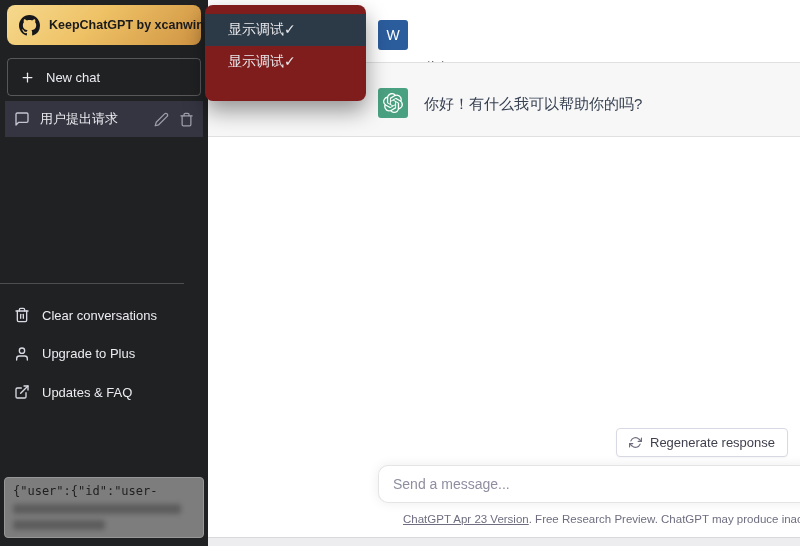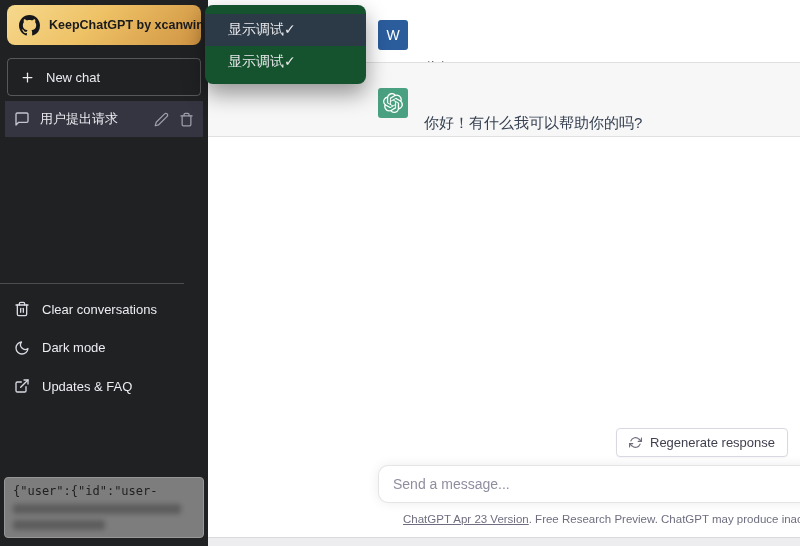--- a/index.html
+++ b/index.html
@@ -40,21 +40,21 @@
     display: flex; align-items: center; gap: 10px; padding: 0 9px;
     color: #ececf1; font-size: 13px; cursor: pointer;
   }
   .conv-item .bubble { width: 16px; height: 16px; flex: none; color: #c5c5d2; }
   .conv-title { flex: 1; white-space: nowrap; overflow: hidden; }
   .conv-actions { display: flex; gap: 10px; color: #9e9eab; }
   .conv-actions svg { width: 15px; height: 15px; cursor: pointer; }
 
   .side-menu {
     position: absolute; left: 0; top: 283px; width: 184px;
-    border-top: 1px solid #4d4d4f; padding-top: 6px;
+    border-top: 1px solid #4d4d4f; padding-top: 12px;
   }
   .side-item {
     height: 38.5px; display: flex; align-items: center; gap: 12px;
     padding: 0 14px; color: #ececf1; font-size: 13px; cursor: pointer;
     border-radius: 6px;
   }
   .side-item svg { width: 16px; height: 16px; flex: none; color: #d9d9e3; }
 
   .debug-box {
     position: absolute; left: 4px; top: 477px; width: 200px; height: 61px;
@@ -63,22 +63,22 @@
     font-family: "DejaVu Sans Mono", monospace;
     font-size: 12px; color: #1f1f1f; line-height: 14px;
     overflow: hidden;
   }
   .redact-bar { background: #5d5d5d; border-radius: 3px; filter: blur(2.5px); }
   .redact-1 { width: 168px; height: 10px; margin-top: 6px; }
   .redact-2 { width: 92px; height: 10px; margin-top: 6px; }
 
   
   .ctx-menu {
-    position: absolute; left: 205px; top: 5px; width: 161px; height: 79px;
-    background: #14532d; border-radius: 8px;
+    position: absolute; left: 205px; top: 5px; width: 161px; height: 96px;
+    background: #7f1d1d; border-radius: 8px;
     box-shadow: 0 10px 22px rgba(0,0,0,0.4);
     padding-top: 9px; z-index: 50;
   }
   .ctx-item {
     height: 32px; display: flex; align-items: center;
     padding-left: 23px; color: #e9e9ec; font-size: 14px; cursor: pointer;
     white-space: nowrap;
   }
   .ctx-item.active { background: #2c3a48; }
 
@@ -98,21 +98,21 @@
     position: absolute; left: 170px; width: 30px; height: 30px;
     border-radius: 3px; display: flex; align-items: center; justify-content: center;
   }
   .avatar-user { top: 20px; background: #2b5c9c; color: #fff; font-size: 14px; }
   .avatar-assistant { top: 25px; background: #4aa181; }
   .avatar-assistant svg { width: 20px; height: 20px; fill: #ffffff; }
   .msg-text {
     position: absolute; left: 216px; font-size: 15px; color: #374151; line-height: 22px;
   }
   .msg-text-user { top: 25px; color: #343541; margin-top: 32px; }
-  .msg-text-assistant { top: 30px; margin-top: 19px; }
+  .msg-text-assistant { top: 30px; }
 
   .regen-btn {
     position: absolute; left: 408px; top: 428px; height: 29px;
     display: flex; align-items: center; gap: 8px; padding: 0 12px;
     background: #ffffff; border: 1px solid #d9d9e3; border-radius: 4px;
     font-size: 13px; color: #40414f; cursor: pointer;
     box-shadow: 0 1px 2px rgba(0,0,0,0.04);
   }
   .regen-btn svg { width: 13px; height: 13px; color: #6e6e80; }
 
@@ -183,23 +183,24 @@
       <svg viewBox="0 0 24 24" fill="none" stroke="currentColor" stroke-width="2" stroke-linecap="round" stroke-linejoin="round">
           <polyline points="3 6 5 6 21 6"></polyline>
           <path d="M19 6v14a2 2 0 0 1-2 2H7a2 2 0 0 1-2-2V6m3 0V4a2 2 0 0 1 2-2h4a2 2 0 0 1 2 2v2"></path>
           <line x1="10" y1="11" x2="10" y2="17"></line>
           <line x1="14" y1="11" x2="14" y2="17"></line>
         </svg>
       <span>Clear conversations</span>
     </div>
     <div class="side-item">
       <svg viewBox="0 0 24 24" fill="none" stroke="currentColor" stroke-width="2" stroke-linecap="round" stroke-linejoin="round">
-          <path d="M21 12.79A9 9 0 1 1 11.21 3 7 7 0 0 0 21 12.79z"></path>
-        </svg>
-      <span>Dark mode</span>
+          <path d="M20 21v-2a4 4 0 0 0-4-4H8a4 4 0 0 0-4 4v2"></path>
+          <circle cx="12" cy="7" r="4"></circle>
+        </svg>
+      <span>Upgrade to Plus</span>
     </div>
     <div class="side-item">
       <svg viewBox="0 0 24 24" fill="none" stroke="currentColor" stroke-width="2" stroke-linecap="round" stroke-linejoin="round">
           <path d="M18 13v6a2 2 0 0 1-2 2H5a2 2 0 0 1-2-2V8a2 2 0 0 1 2-2h6"></path>
           <polyline points="15 3 21 3 21 9"></polyline>
           <line x1="10" y1="14" x2="21" y2="3"></line>
         </svg>
       <span>Updates &amp; FAQ</span>
     </div>
   </div>

